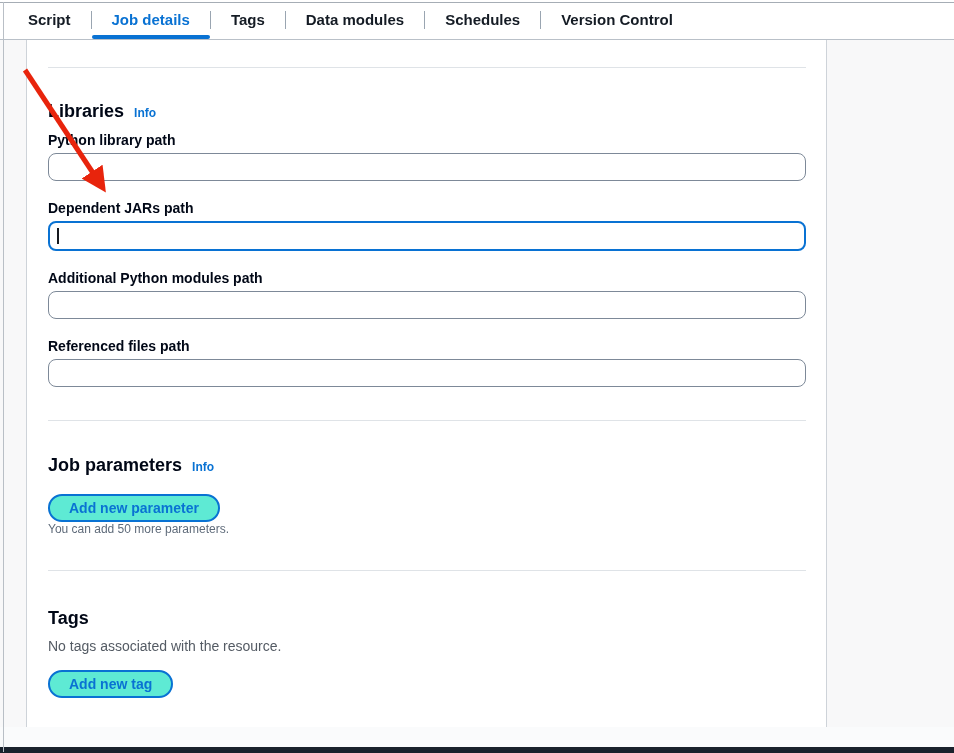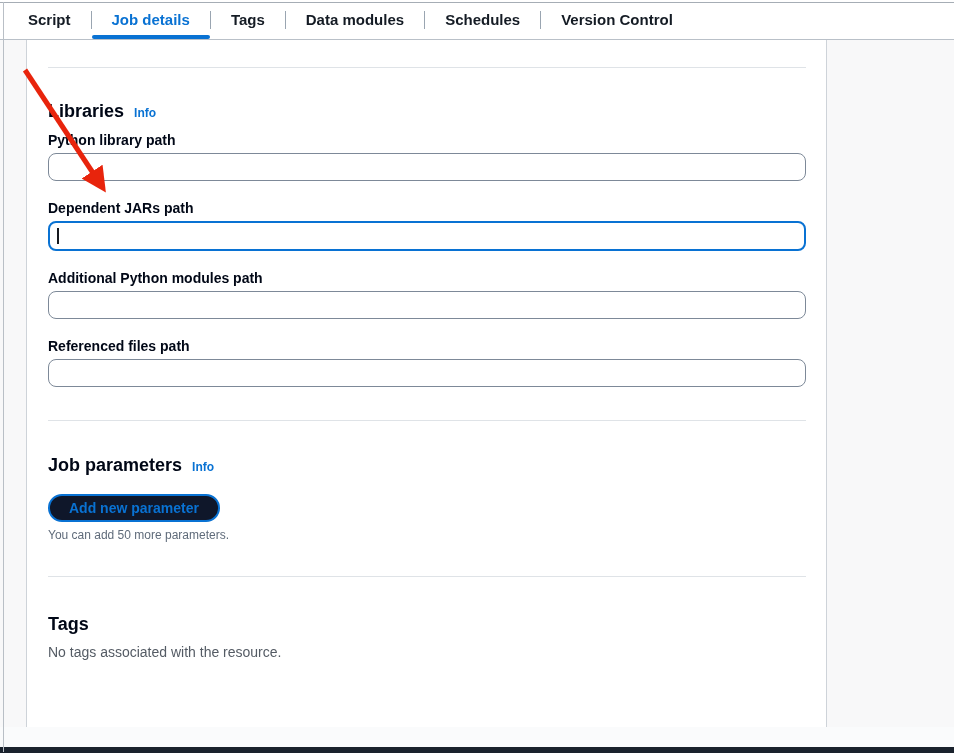--- a/index.html
+++ b/index.html
@@ -66,26 +66,26 @@
   .caret {
     position: absolute; left: 9px; top: 7px; width: 1.5px; height: 16px;
     background: #16191f; pointer-events: none;
   }
 
   .empty-text { margin-top: 8px; font-size: 14px; line-height: 18px; color: #545b64; }
   .empty-text.tags { }
 
   .pill-button {
     display: inline-block; margin-top: 16px; height: 28px; padding: 0 19px;
-    border: 2px solid #0972d3; border-radius: 16px; background: #0f172a;
+    border: 2px solid #0972d3; border-radius: 16px; background: #5eead4;
     color: #0972d3; font-family: "Liberation Sans", sans-serif;
     font-size: 14px; font-weight: 700; line-height: 24px; cursor: pointer;
   }
   .pill-button.tags { margin-top: 15px; }
-  .limit-hint { margin-top: 6px; font-size: 12px; line-height: 14px; color: #5f6b7a; }
+  .limit-hint { font-size: 12px; line-height: 14px; color: #5f6b7a; }
 
   
   .footer-strip { height: 20px; background: #fafbfc; }
   .footer-bar   { height: 6px;  background: #1a222d; }
 
   
   .annotation-arrow {
     position: absolute; top: 0; left: 0; width: 954px; height: 753px;
     pointer-events: none; z-index: 9;
   }
@@ -159,20 +159,21 @@
       </div>
       <button class="pill-button">Add new parameter</button>
       <div class="limit-hint">You can add 50 more parameters.</div>
 
       <hr class="sep sep-3">
 
       <div class="section-heading h-tags">
         <span>Tags</span>
       </div>
       <div class="empty-text tags">No tags associated with the resource.</div>
+      <button class="pill-button tags">Add new tag</button>
 
     </div>
   </div>
   <div class="gutter-right"></div>
 </div>
 
 <div class="footer-strip"></div>
 <div class="footer-bar"></div>
 
 <svg class="annotation-arrow" viewBox="0 0 954 753">

